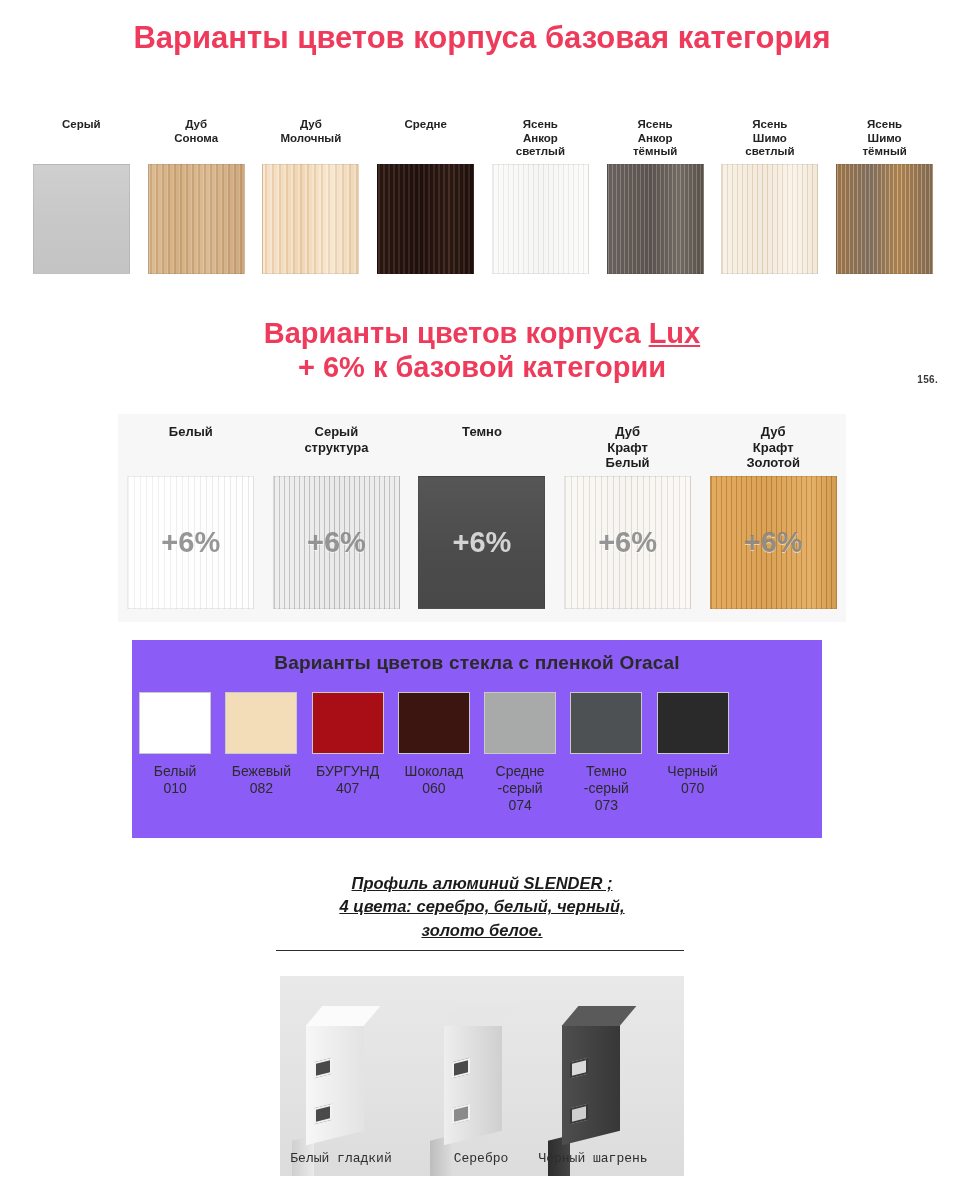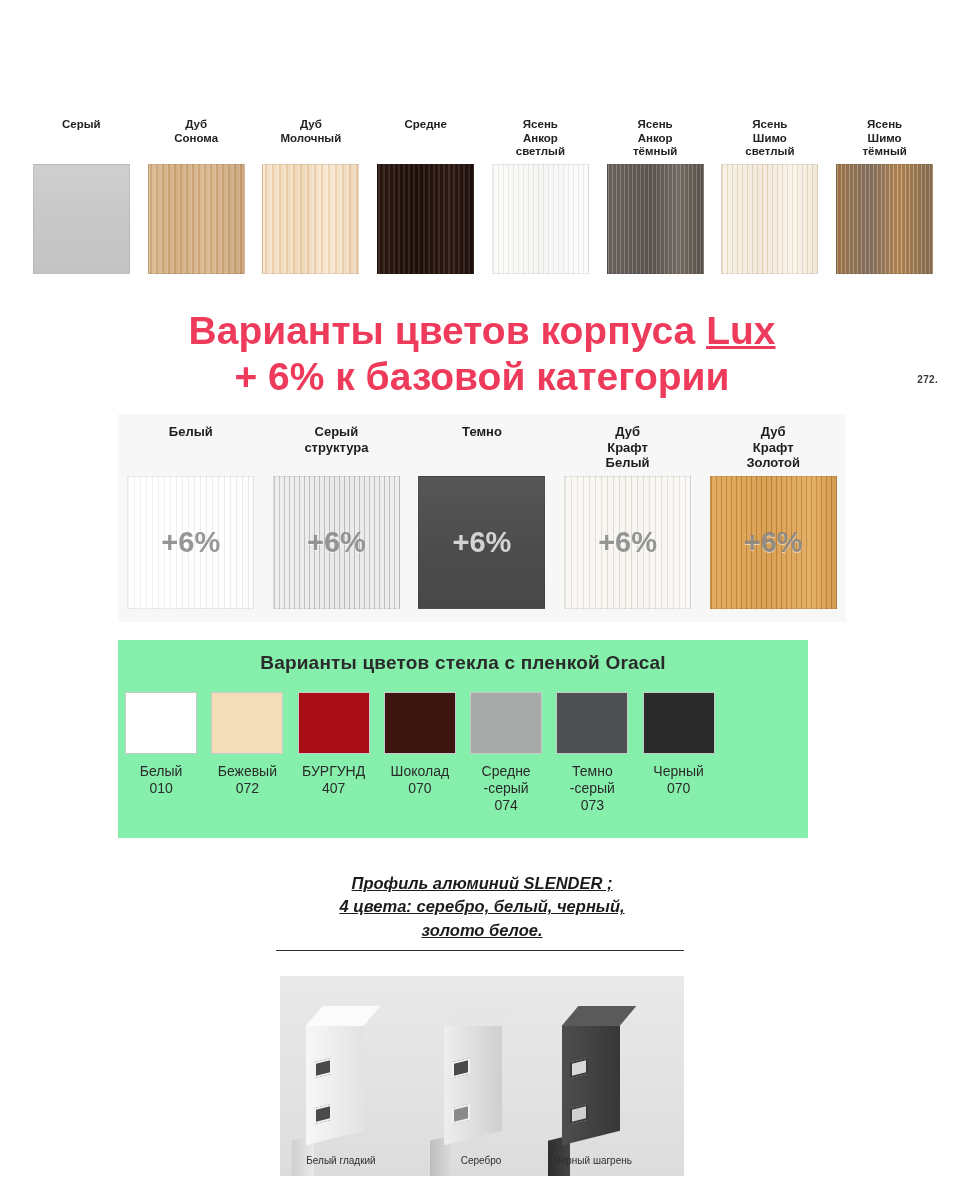--- a/index.html
+++ b/index.html
@@ -23,22 +23,22 @@
     font-weight: bold;
     line-height: 1.18;
   }
   .title-1 {
     position: absolute;
     left: 0; top: 20px; width: 964px;
     font-size: 31px;
   }
   .title-2 {
     position: absolute;
-    left: 0; top: 308px; width: 964px;
-    font-size: 39px;
+    left: 0; top: 316px; width: 964px;
+    font-size: 29px;
   }
   .title-2 .u { text-decoration: underline; }
 
   
   .base-strip {
     position: absolute;
     left: 24px; top: 112px;
     width: 918px; height: 172px;
     display: flex;
   }
@@ -173,23 +173,23 @@
   }
   .tex-kraft-gold {
     background:
       repeating-linear-gradient(90deg, rgba(120,70,20,.18) 0 1px, rgba(255,215,150,.30) 1px 5px),
       linear-gradient(90deg,#d79a4a,#c98b3b 45%,#d9a054 80%,#c08234);
   }
 
   
   .oracal {
     position: absolute;
-    left: 118px; top: 640px;
+    left: 132px; top: 640px;
     width: 690px; height: 198px;
-    background: #86efac;
+    background: #8b5cf6;
   }
   .oracal-title {
     text-align: center;
     font-size: 19px;
     font-weight: bold;
     color: #2a2a2a;
     padding-top: 12px;
     letter-spacing: .2px;
   }
   .oracal-row {
@@ -295,34 +295,37 @@
   .p3 { left: 268px; }
   .p3 .body { left: 14px; background: linear-gradient(90deg,#4e4e4e,#373737); }
   .p3 .top  { left: 22px; bottom: 112px; background:#5a5a5a; }
   .p3 .side { left: 0px;  background: linear-gradient(90deg,#2d2d2d,#454545); }
   .p3 .slot { left: 22px; bottom: 62px; background:#d9d9d9; border-color:#3a3a3a; }
   .p3 .slot2 { left: 22px; bottom: 16px; background:#cfcfcf; border-color:#3a3a3a; }
 
   .photo-cap {
     position: absolute;
     bottom: 10px;
-    font-size: 10px;
+    font-size: 13px;
     color: #2e2e2e;
     text-align: center;
     width: 110px;
+    font-family: Liberation Mono, monospace;
   }
   .cap1 { left: 6px; }
   .cap2 { left: 146px; }
   .cap3 { left: 258px; }
 </style>
 </head>
 <body>
 
 <div class="page">
 
+  <div class="title title-1">Варианты цветов корпуса
+базовая категория</div>
 
   <div class="base-strip">
     <div class="base-cell">
       <div class="base-label">Серый</div>
       <div class="base-sw tex-grey"></div>
     </div>
     <div class="base-cell">
       <div class="base-label">Дуб
 Сонома</div>
       <div class="base-sw tex-sonoma"></div>
@@ -353,21 +356,21 @@
 Шимо
 светлый</div>
       <div class="base-sw tex-shimo-light"></div>
     </div>
     <div class="base-cell">
       <div class="base-label">Ясень
 Шимо
 тёмный</div>
       <div class="base-sw tex-shimo-dark"></div>
     </div>
-    <div class="corner-code">272.</div>
+    <div class="corner-code">156.</div>
   </div>
 
   <div class="title title-2">
     <div>
       <span>Варианты цветов корпуса </span><span class="u">Lux</span>
     </div>
     <div>+ 6% к базовой категории</div>
   </div>
 
   <div class="lux-strip">
@@ -412,31 +415,31 @@
     <div class="oracal-title">Варианты цветов стекла с пленкой Oracal</div>
     <div class="oracal-row">
       <div class="or-cell">
         <div class="or-sw" style="background:#ffffff"></div>
         <div class="or-label">Белый
 010</div>
       </div>
       <div class="or-cell">
         <div class="or-sw" style="background:#f3ddb9"></div>
         <div class="or-label">Бежевый
-072</div>
+082</div>
       </div>
       <div class="or-cell">
         <div class="or-sw" style="background:#a90d15"></div>
         <div class="or-label">БУРГУНД
 407</div>
       </div>
       <div class="or-cell">
         <div class="or-sw" style="background:#3d1510"></div>
         <div class="or-label">Шоколад
-070</div>
+060</div>
       </div>
       <div class="or-cell">
         <div class="or-sw" style="background:#a8aaaa"></div>
         <div class="or-label">Средне
 -серый
 074</div>
       </div>
       <div class="or-cell">
         <div class="or-sw" style="background:#4e5153"></div>
         <div class="or-label">Темно

